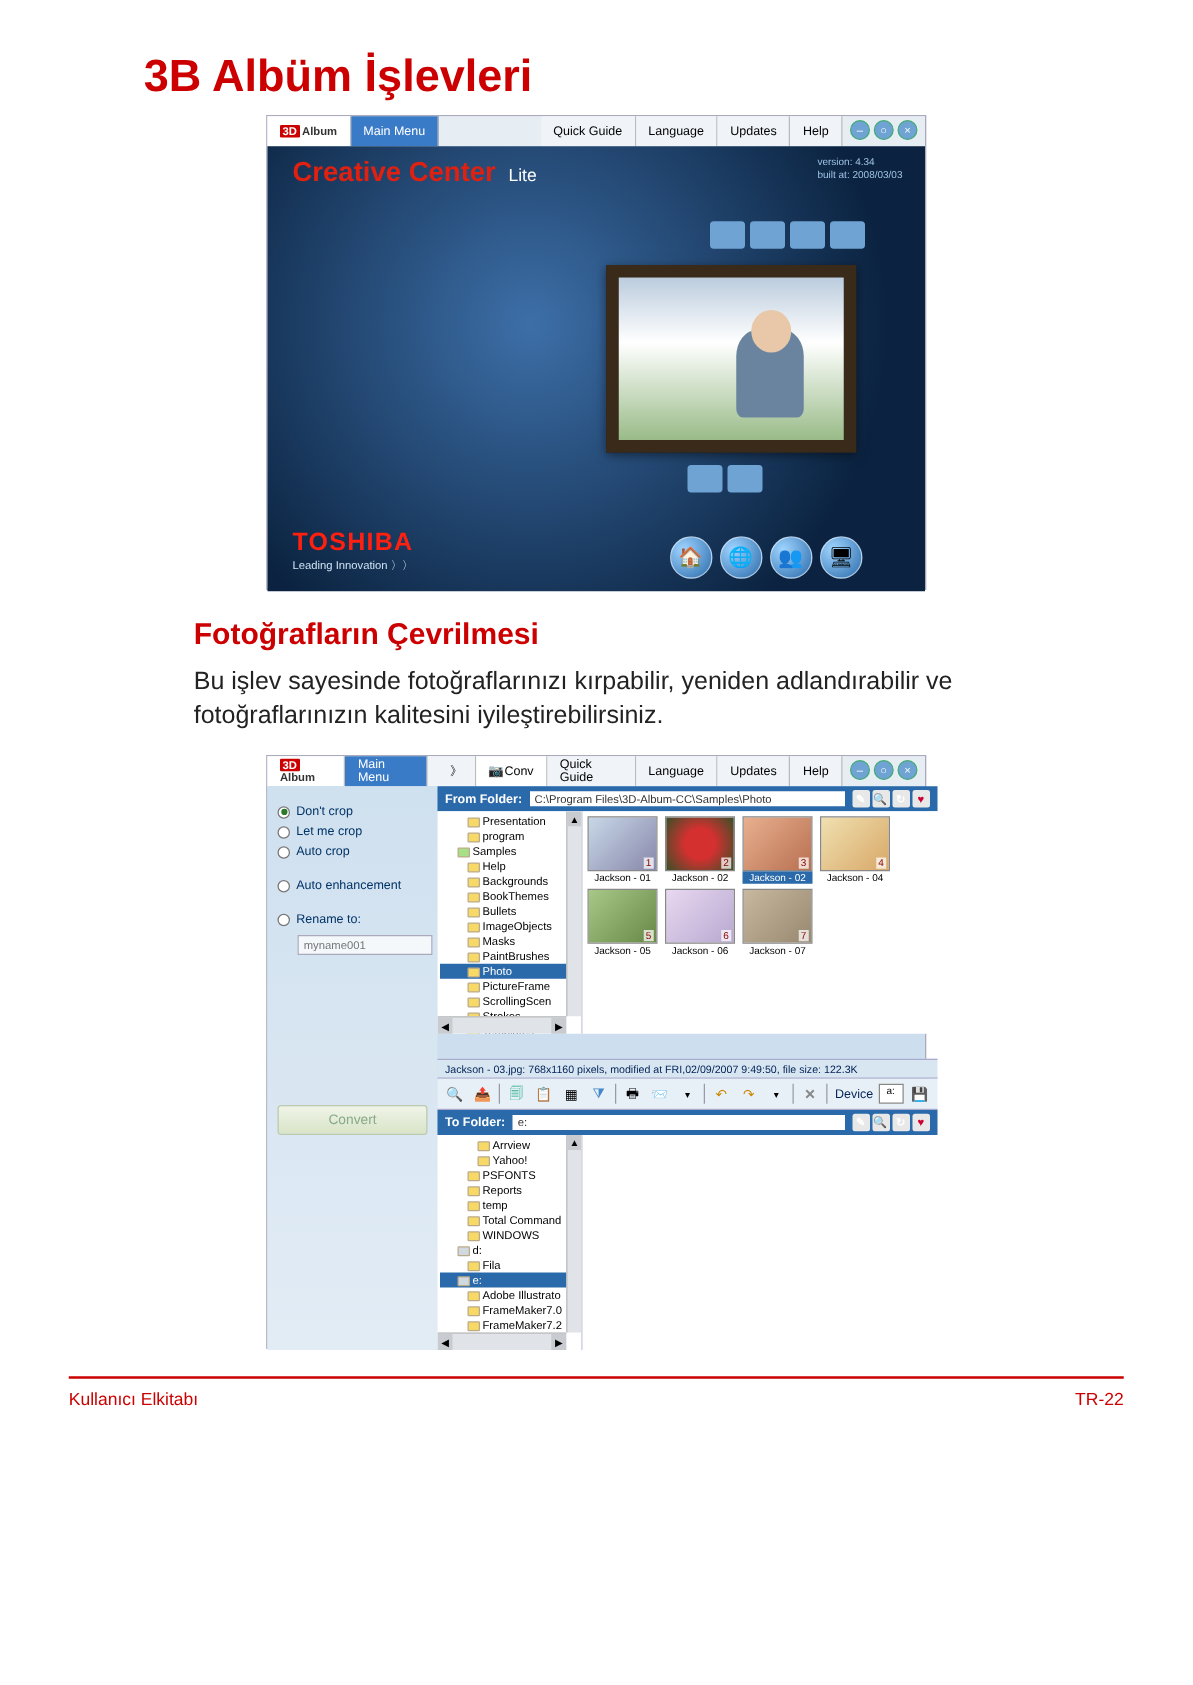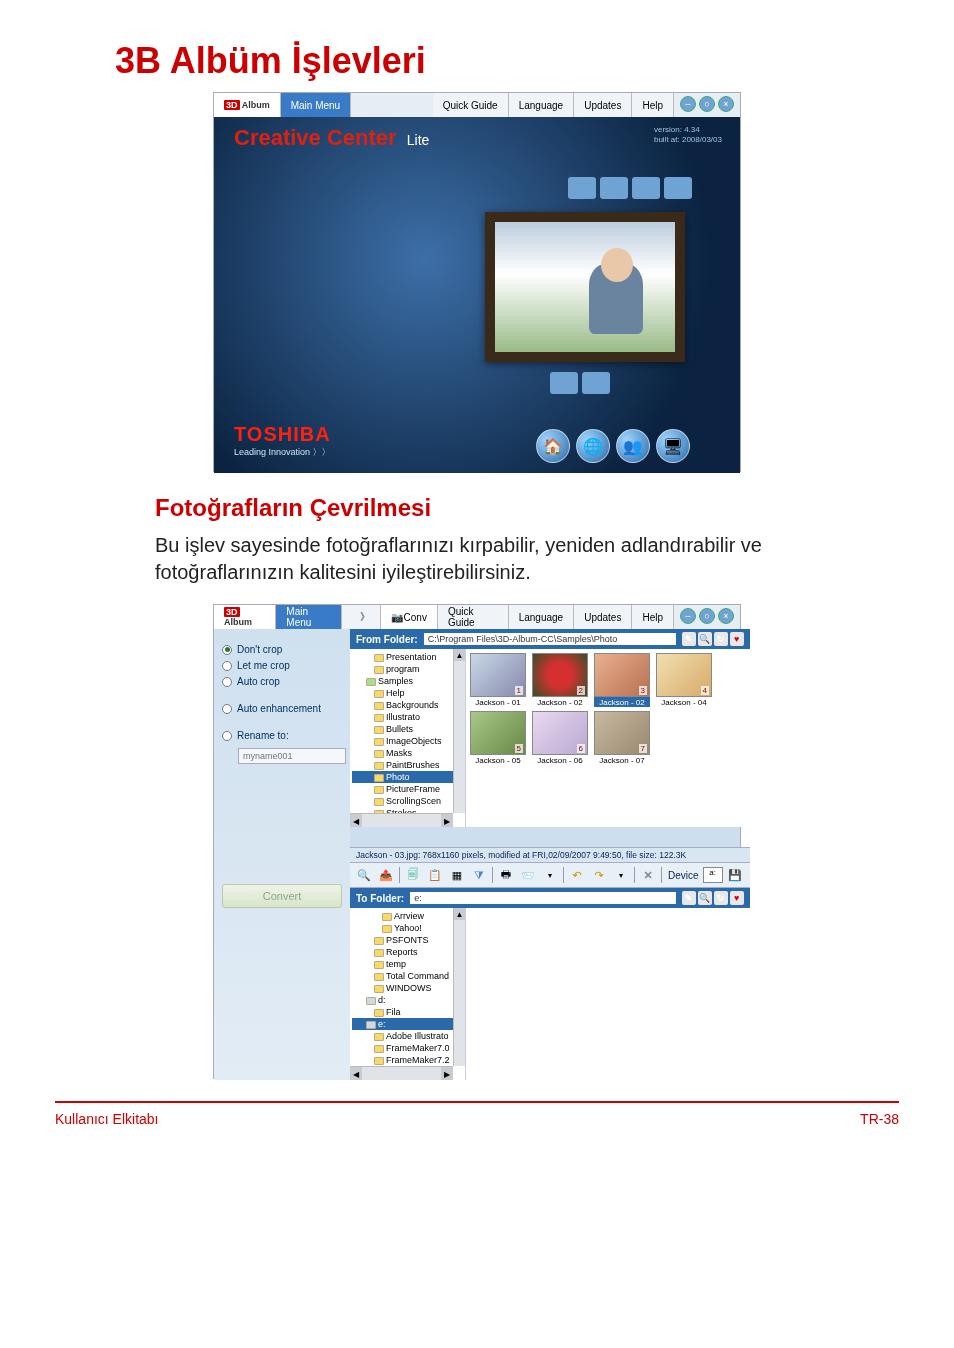--- a/index.html
+++ b/index.html
@@ -217,21 +217,21 @@
             <span class="s2-hicon" style="color:#c03">♥</span>
           </span>
         </div>
         <div class="s2-split">
           <div class="s2-tree">
             <div class="s2-tree-item l2"><span class="ficon"></span><span>Presentation</span></div>
             <div class="s2-tree-item l2"><span class="ficon"></span><span>program</span></div>
             <div class="s2-tree-item"><span class="ficon open"></span><span>Samples</span></div>
             <div class="s2-tree-item l2"><span class="ficon"></span><span>Help</span></div>
             <div class="s2-tree-item l2"><span class="ficon"></span><span>Backgrounds</span></div>
-            <div class="s2-tree-item l2"><span class="ficon"></span><span>Illustrato</span></div>
+            <div class="s2-tree-item l2"><span class="ficon"></span><span>BookThemes</span></div>
             <div class="s2-tree-item l2"><span class="ficon"></span><span>Bullets</span></div>
             <div class="s2-tree-item l2"><span class="ficon"></span><span>ImageObjects</span></div>
             <div class="s2-tree-item l2"><span class="ficon"></span><span>Masks</span></div>
             <div class="s2-tree-item l2"><span class="ficon"></span><span>PaintBrushes</span></div>
             <div class="s2-tree-item l2 sel"><span class="ficon"></span><span>Photo</span></div>
             <div class="s2-tree-item l2"><span class="ficon"></span><span>PictureFrame</span></div>
             <div class="s2-tree-item l2"><span class="ficon"></span><span>ScrollingScen</span></div>
             <div class="s2-tree-item l2"><span class="ficon"></span><span>Strokes</span></div>
             <div class="s2-tree-item l2"><span class="ficon"></span><span>Templates</span></div>
             <div class="s2-tree-scroll">
@@ -346,15 +346,15 @@
               </div>
           </div>
           <div class="s2-thumbs"></div>
         </div>
       </div>
     </div>
   </div>
 
   <div class="footer">
     <span>Kullanıcı Elkitabı</span>
-    <span>TR-38</span>
+    <span>TR-22</span>
   </div>
 </div>
 
 </body></html>

